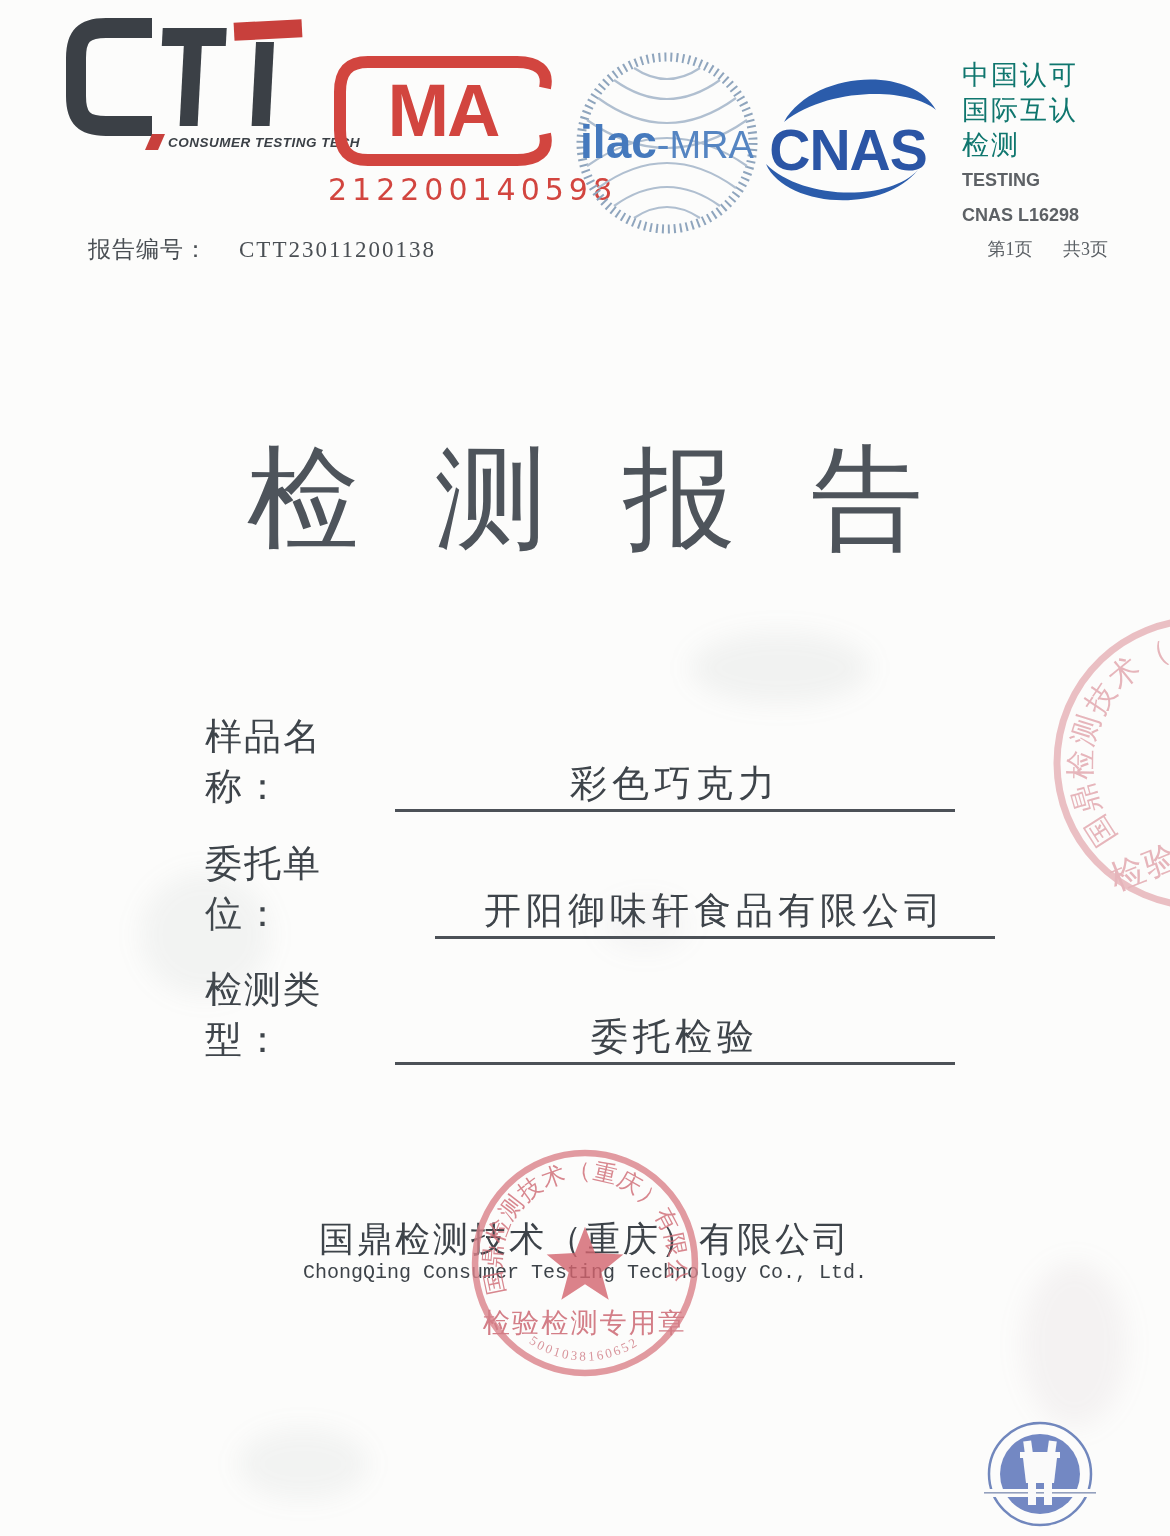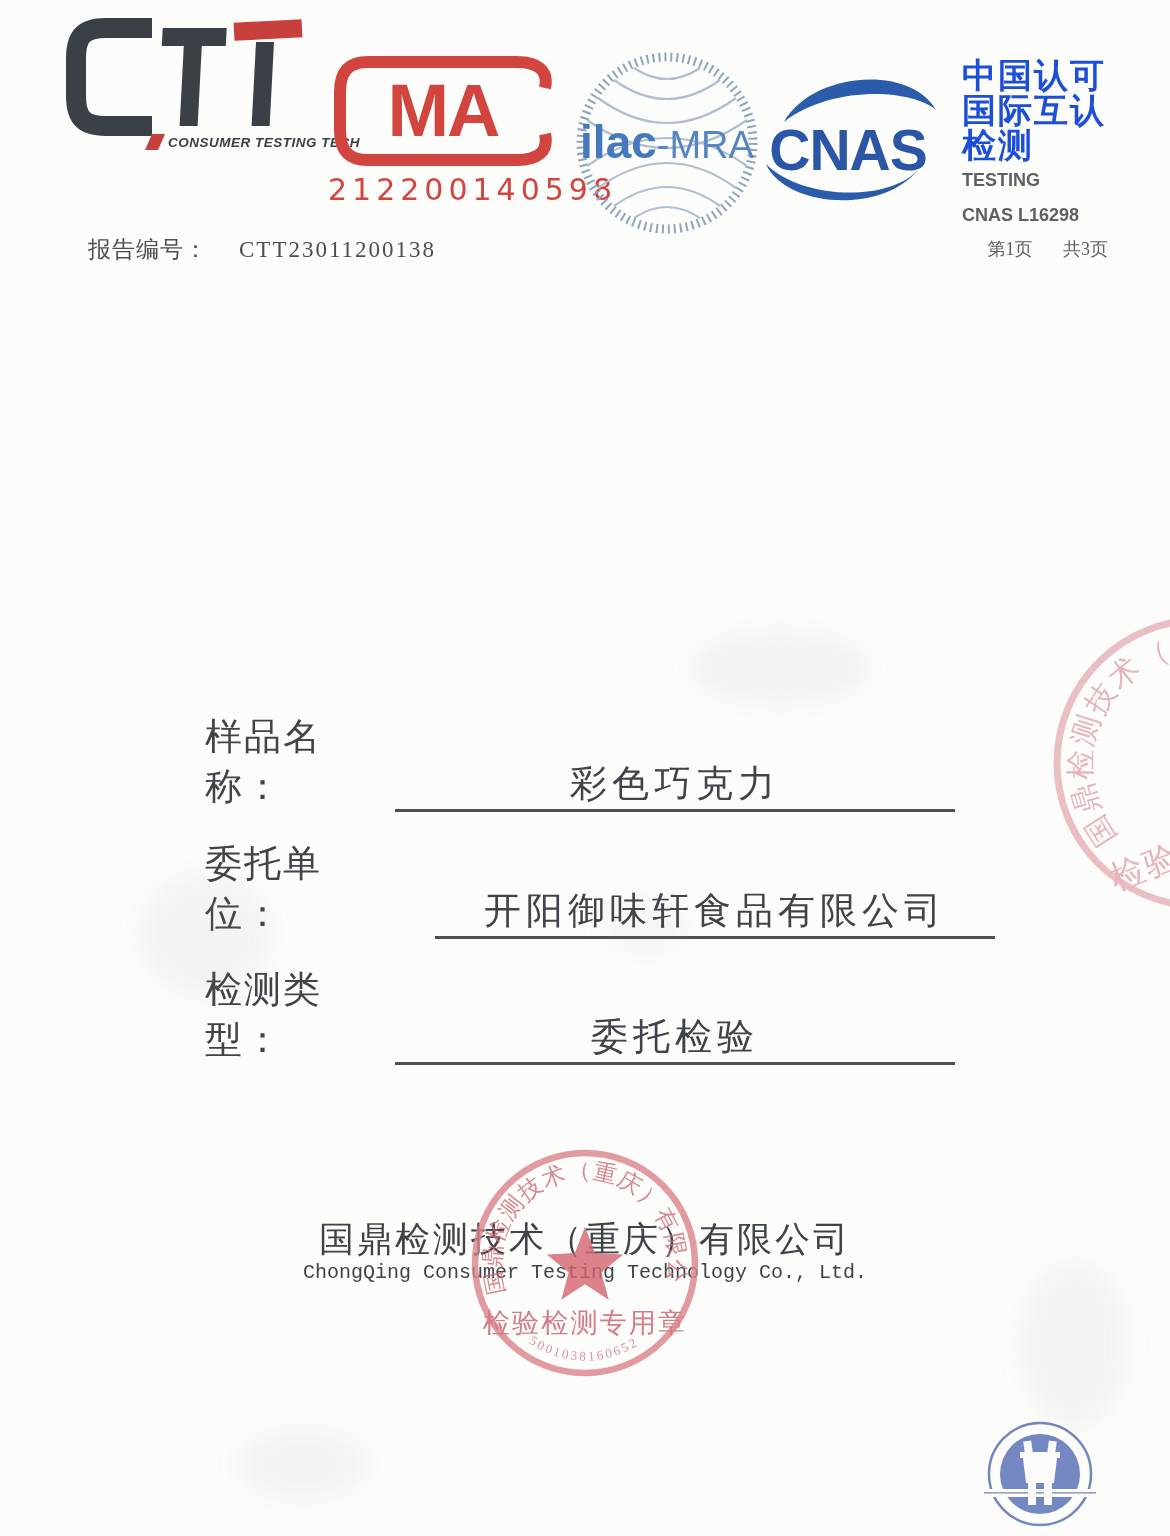--- a/index.html
+++ b/index.html
@@ -9,21 +9,21 @@
   }
   
   .logo-ctt{position:absolute;left:52px;top:4px;width:310px;height:160px;}
   .logo-cma{position:absolute;left:328px;top:50px;width:240px;height:122px;}
   .cma-number{position:absolute;left:328px;top:172px;width:240px;text-align:center;
     font-family:"DejaVu Sans","Liberation Sans",sans-serif;font-size:30px;letter-spacing:5px;
     color:#d2453f;font-weight:500;}
   .logo-ilac{position:absolute;left:572px;top:48px;width:190px;height:190px;}
   .logo-cnas{position:absolute;left:760px;top:58px;width:182px;height:158px;}
   .accred{position:absolute;left:962px;top:58px;line-height:35px;}
-  .accred .cn{font-size:34px;font-weight:700;color:#1d4ed8;letter-spacing:2px;}
+  .accred .cn{font-size:27px;font-weight:400;color:#0f766e;letter-spacing:2px;}
   .accred .en{font-family:"Liberation Sans","DejaVu Sans",sans-serif;font-size:18px;
     font-weight:700;color:#5d6165;letter-spacing:0px;}
   
   .report-no{position:absolute;left:88px;top:234px;font-size:23px;color:#4a4f54;letter-spacing:1px;}
   .report-no .val{margin-left:31px;letter-spacing:2px;}
   .page-info{position:absolute;right:62px;top:237px;font-size:18px;color:#5a5f64;}
   .page-info span{margin-left:26px;}
   
   .title{position:absolute;left:0;top:424px;width:100%;text-align:center;
     font-size:112px;color:#4e545b;letter-spacing:76px;padding-left:76px;box-sizing:border-box;
@@ -112,20 +112,21 @@
   </div>
 
   <div class="report-no">
     <span>报告编号：</span><span class="val">CTT23011200138</span>
   </div>
   <div class="page-info">
     <span>第1页</span>
     <span>共3页</span>
   </div>
 
+  <div class="title">检测报告</div>
 
   <div class="field r1">
     <span class="field-label">样品名称：</span>
     <span class="field-line">
       <span class="field-value">彩色巧克力</span>
     </span>
   </div>
   <div class="field r2">
     <span class="field-label">委托单位：</span>
     <span class="field-line">

